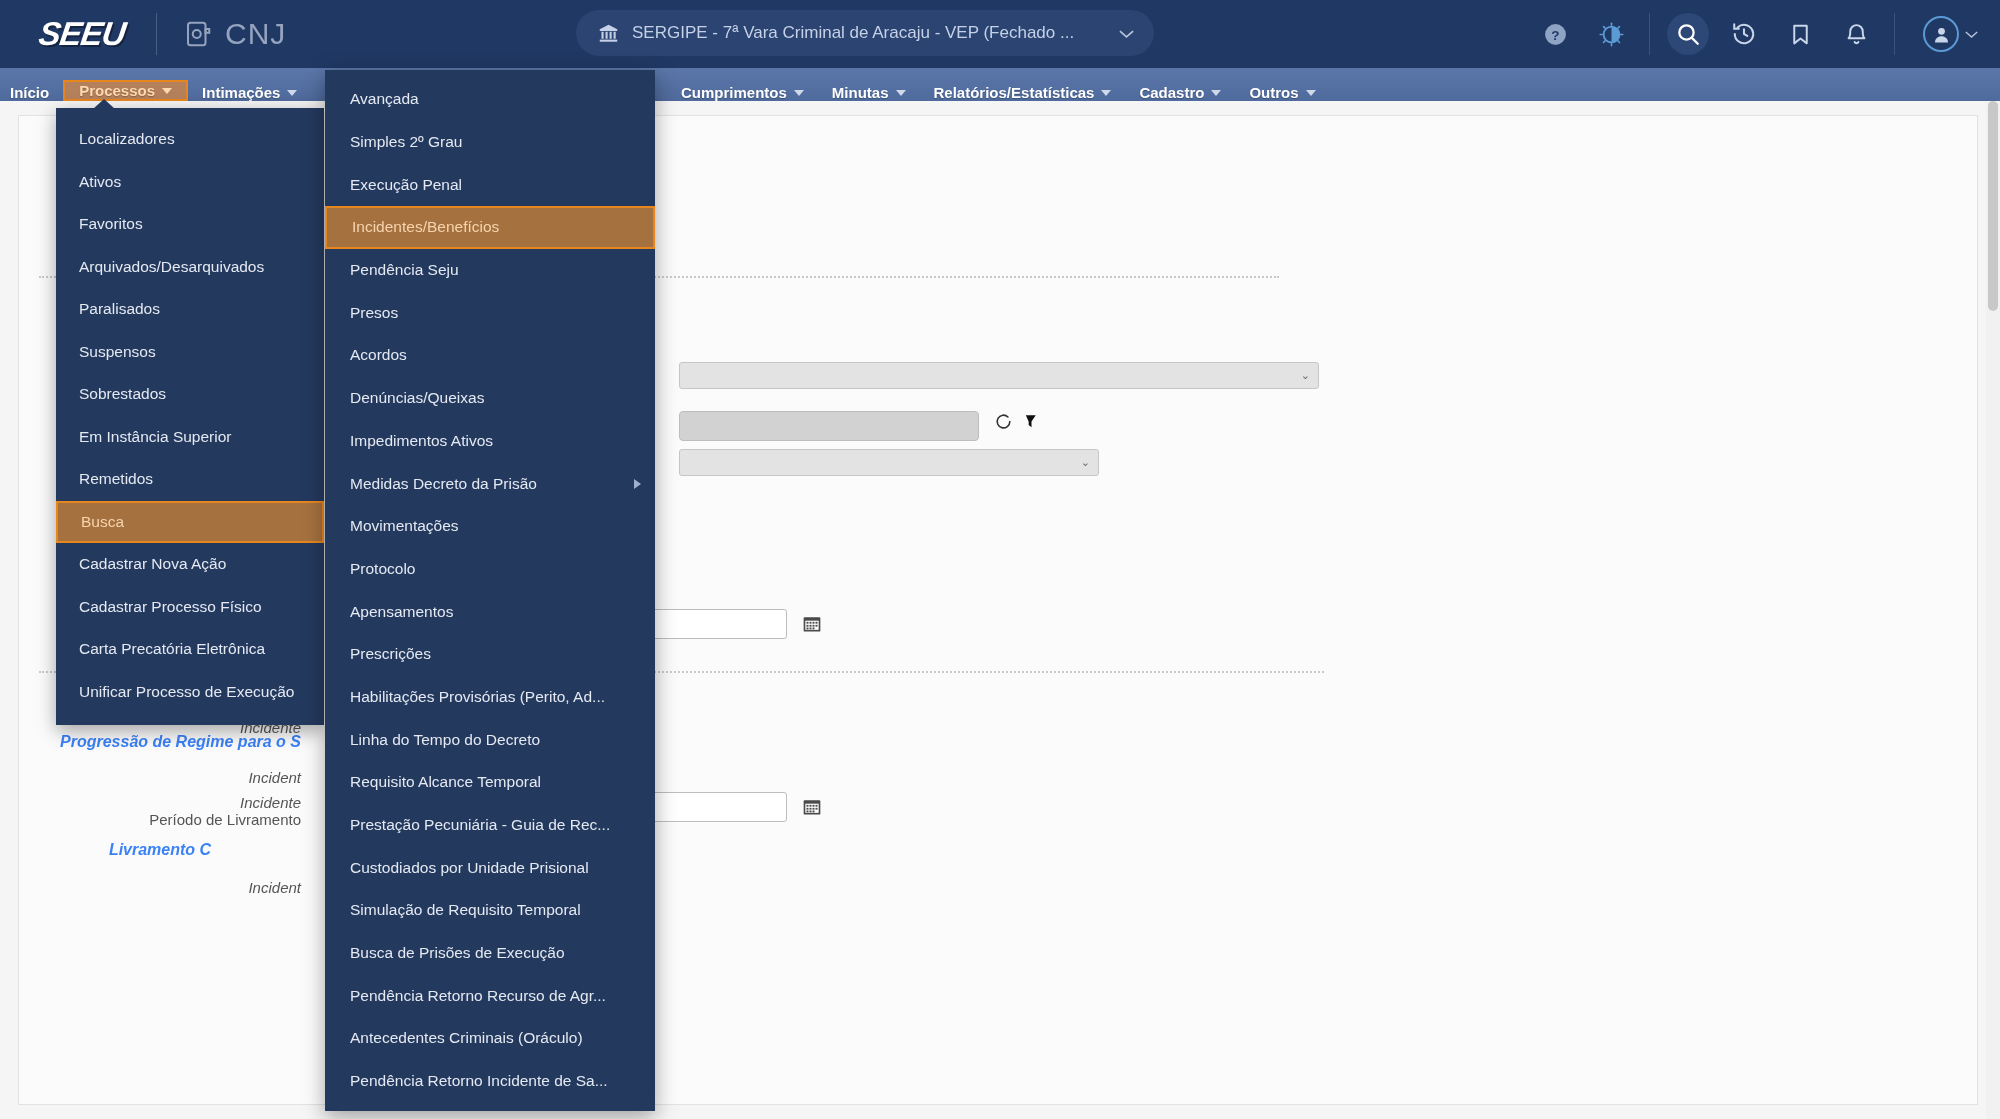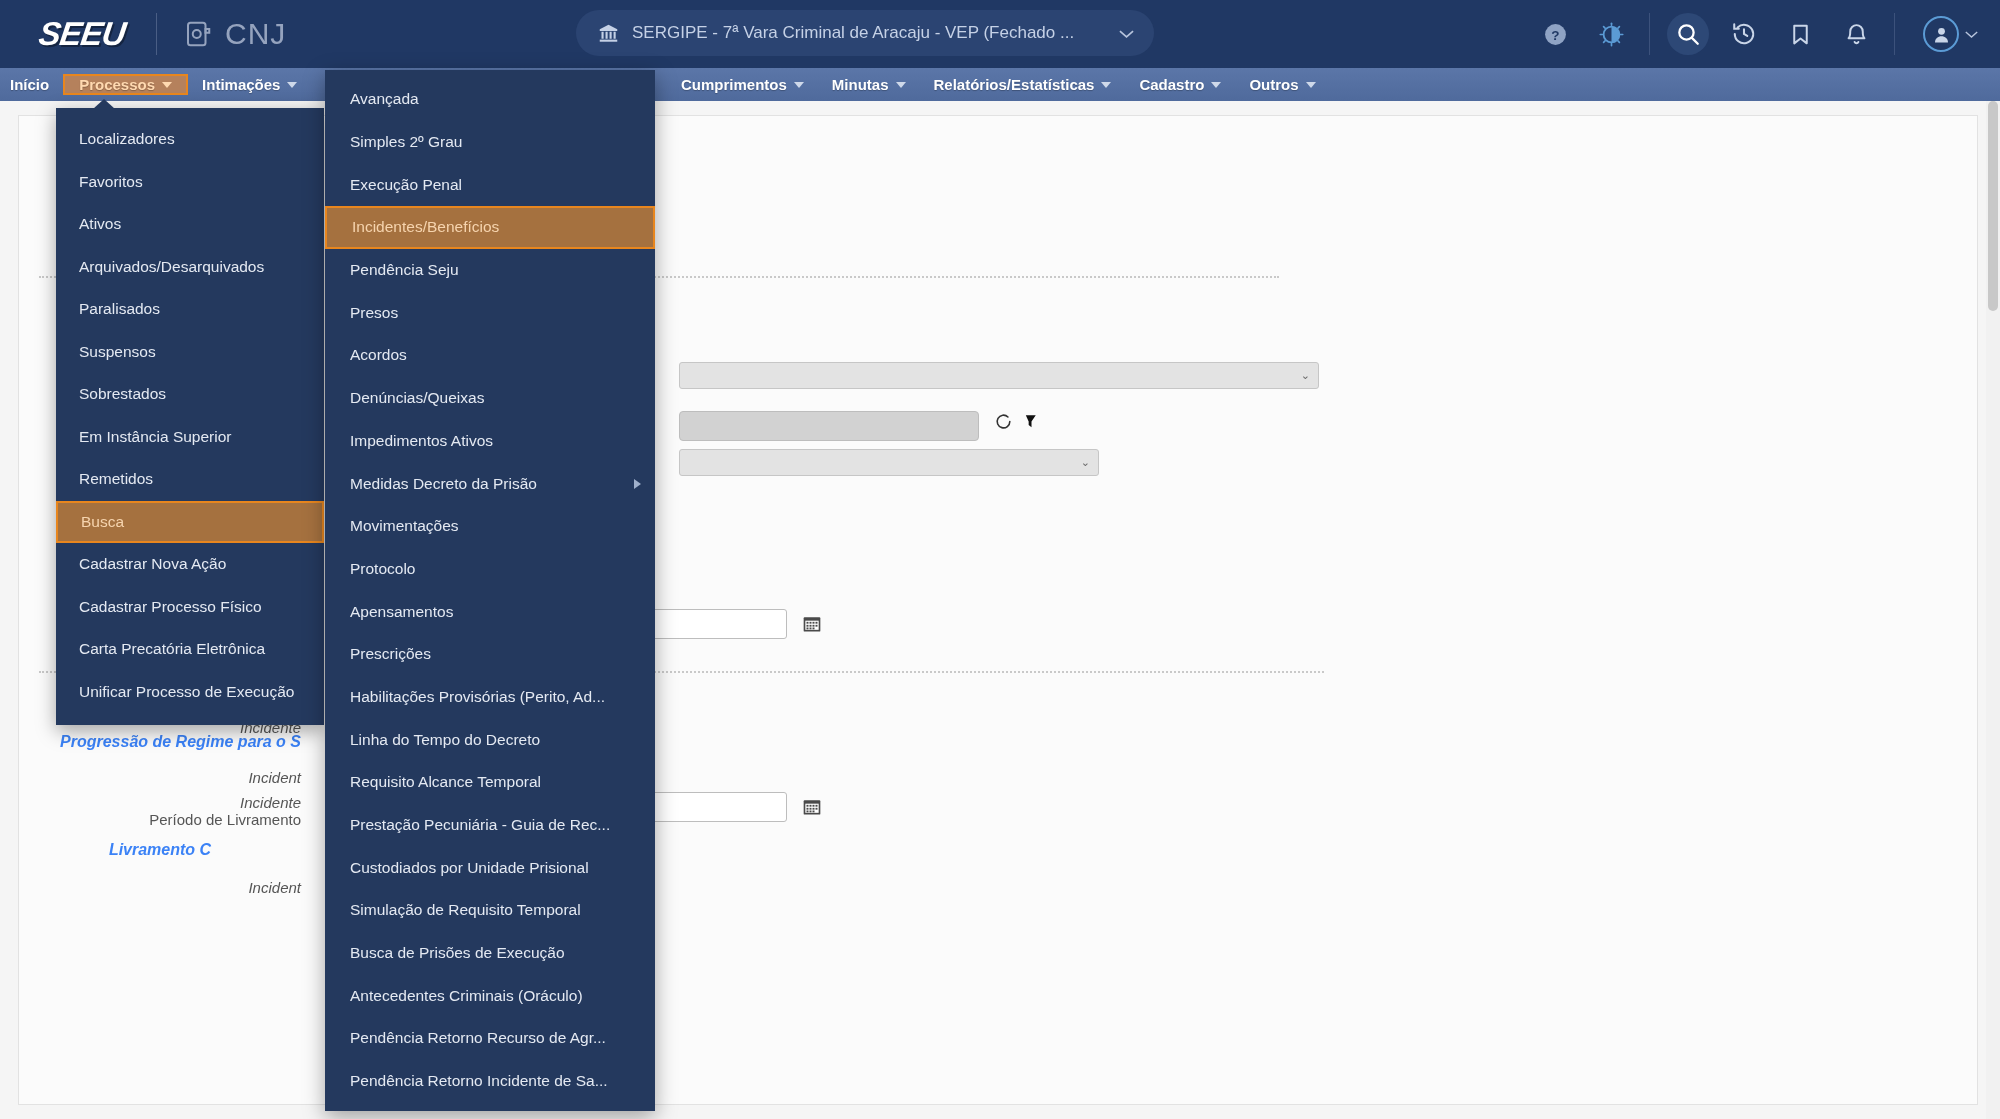--- a/index.html
+++ b/index.html
@@ -69,21 +69,21 @@
     width: 36px; height: 36px; border-radius: 50%;
     border: 2px solid #5b9bd5;
     display: flex; align-items: center; justify-content: center;
     background: #203864;
   }
 
   
   .menubar {
     position: absolute; top: 68px; left: 0; width: 2000px; height: 33px;
     background: linear-gradient(180deg,#5b76a8 0%, #4f6a9c 100%);
-    display: flex; align-items: center;
+    display: flex; align-items: flex-end;
     font-size: 15px;
   }
   .mb-item {
     display: flex; align-items: center; gap: 7px;
     padding: 0 14px;
     color: #ffffff; font-weight: bold;
     cursor: pointer; white-space: nowrap;
     text-shadow: 0 1px 1px rgba(0,0,0,.25);
   }
   .mb-item.first { padding-left: 10px; }
@@ -469,24 +469,24 @@
 
     </div>
   </div>
 
   <div class="dd-processos">
     <div class="dd-arrow"></div>
     <div class="dd-item">
         <span>Localizadores</span>
       </div>
     <div class="dd-item">
+        <span>Ativos</span>
+      </div>
+    <div class="dd-item">
         <span>Favoritos</span>
-      </div>
-    <div class="dd-item">
-        <span>Ativos</span>
       </div>
     <div class="dd-item">
         <span>Arquivados/Desarquivados</span>
       </div>
     <div class="dd-item">
         <span>Paralisados</span>
       </div>
     <div class="dd-item">
         <span>Suspensos</span>
       </div>
@@ -575,24 +575,24 @@
     <div class="dd-item">
         <span>Custodiados por Unidade Prisional</span>
       </div>
     <div class="dd-item">
         <span>Simulação de Requisito Temporal</span>
       </div>
     <div class="dd-item">
         <span>Busca de Prisões de Execução</span>
       </div>
     <div class="dd-item">
+        <span>Pendência Retorno Recurso de Agr...</span>
+      </div>
+    <div class="dd-item">
         <span>Antecedentes Criminais (Oráculo)</span>
-      </div>
-    <div class="dd-item">
-        <span>Pendência Retorno Recurso de Agr...</span>
       </div>
     <div class="dd-item">
         <span>Pendência Retorno Incidente de Sa...</span>
       </div>
   </div>
 
   <div class="page-scrollbar">
     <div class="thumb"></div>
   </div>
 

